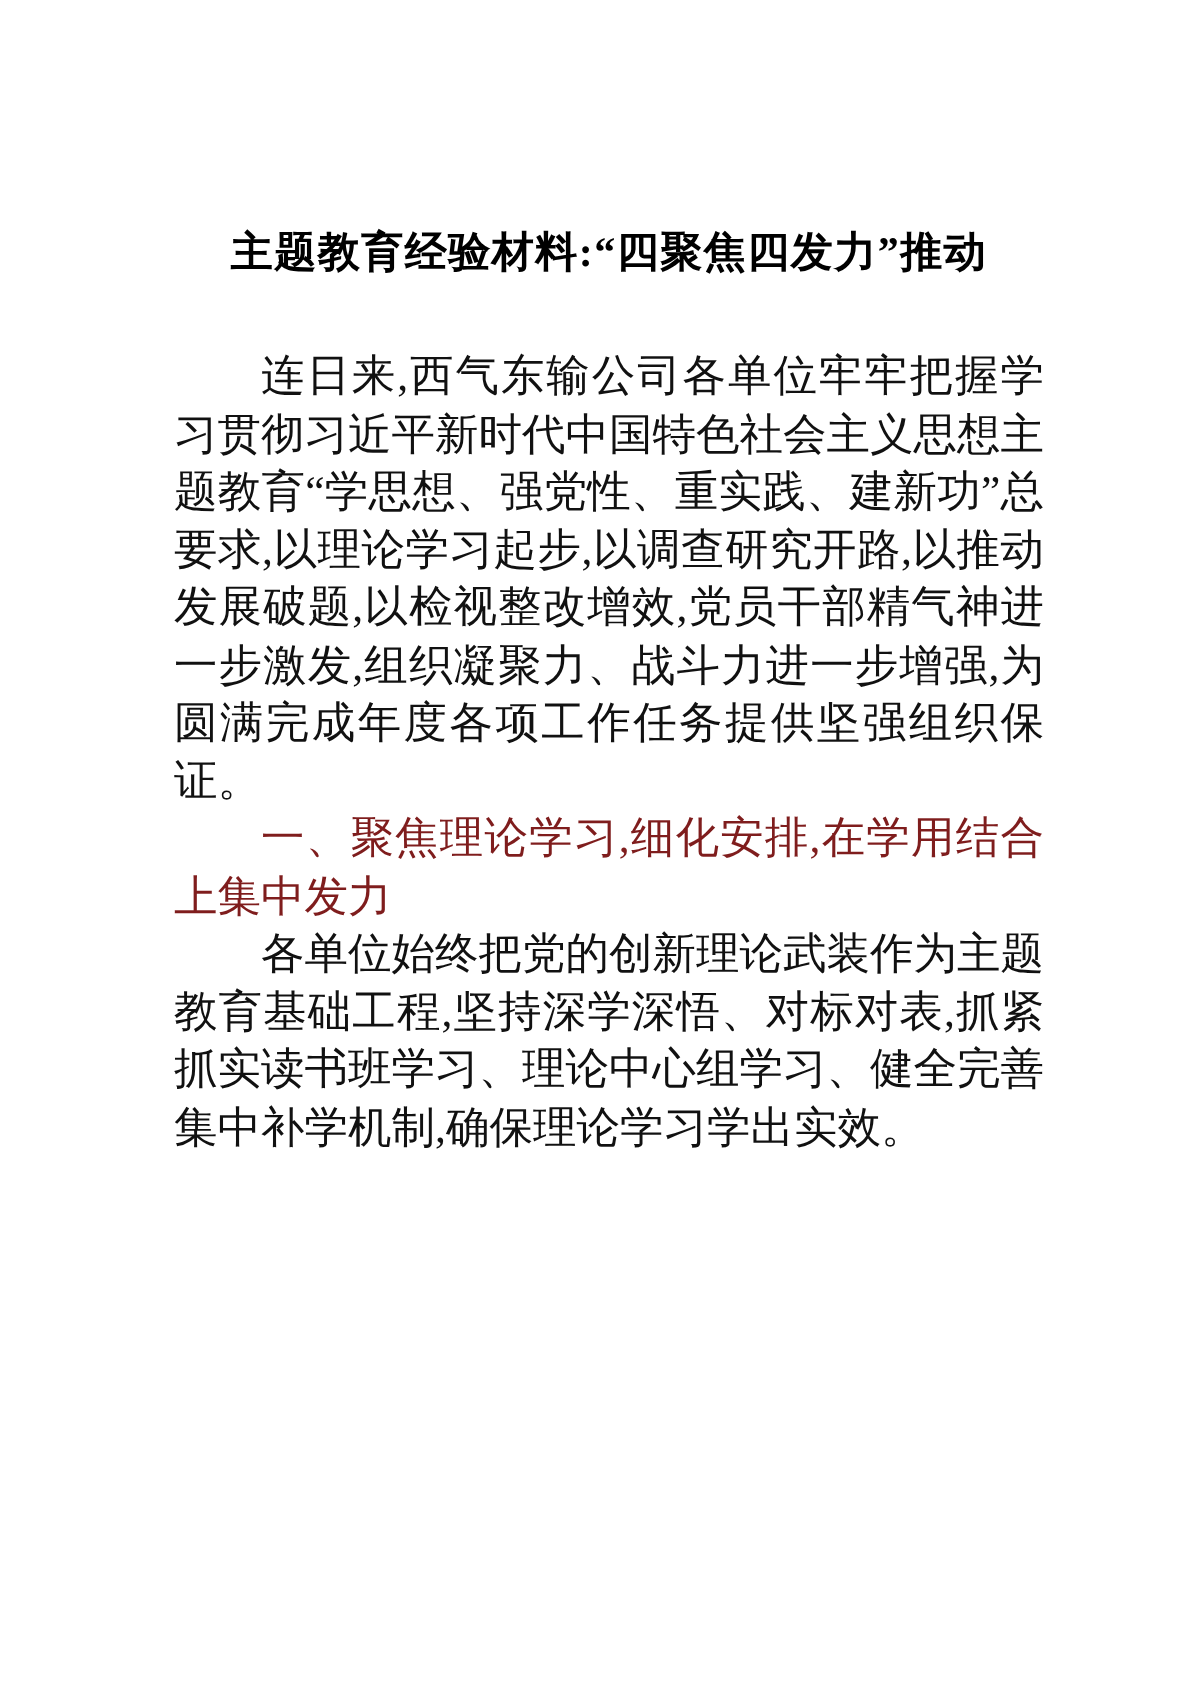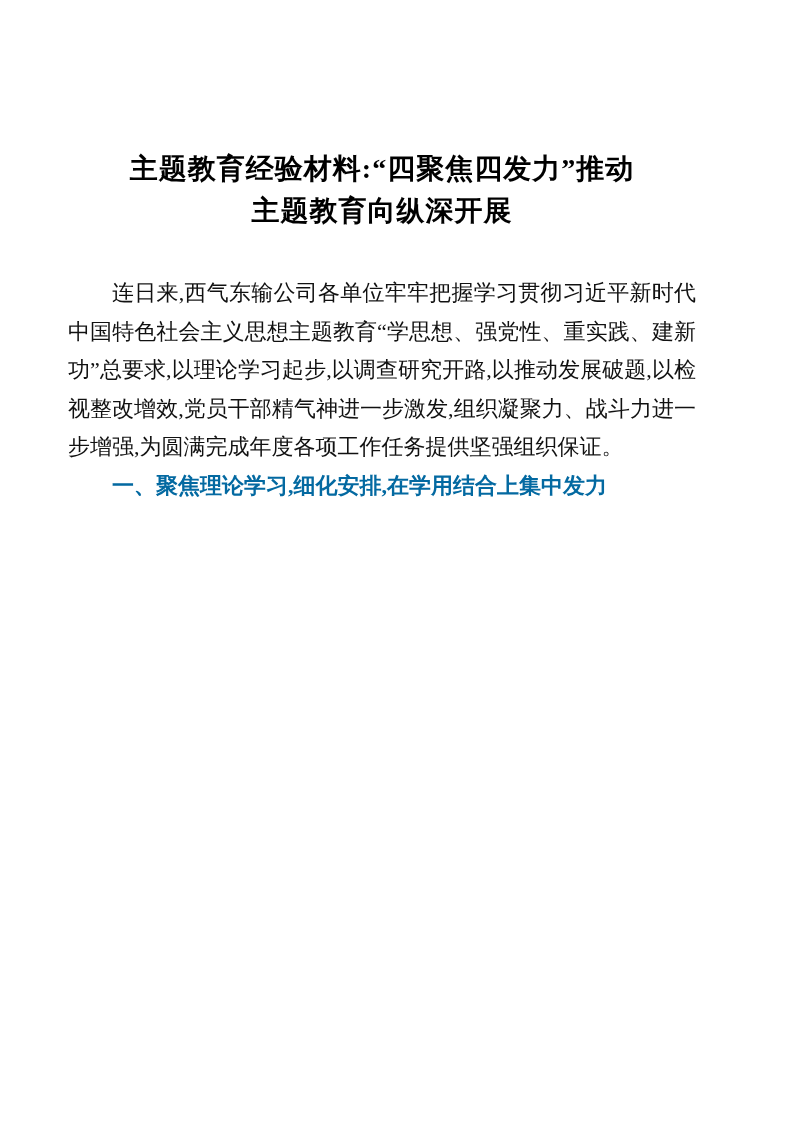--- a/index.html
+++ b/index.html
@@ -7,58 +7,58 @@
     padding: 0;
     background: #ffffff;
   }
   .page {
     position: relative;
     width: 793px;
     height: 1122px;
     margin: 0 auto;
     background: #ffffff;
     box-sizing: border-box;
-    padding: 148px 97px 0 68px;
+    padding: 148px 97px 0 116px;
     color: #000000;
     font-family: "Liberation Serif", "DejaVu Serif", serif;
     overflow: hidden;
   }
   .doc-title {
     margin: 0 0 42px 0;
     font-size: 28px;
     line-height: 42px;
     font-weight: 700;
     text-align: center;
     letter-spacing: 1px;
     color: #000000;
   }
   .doc-title .title-line {
     display: block;
   }
   .body-text p {
     margin: 0;
-    font-size: 22px;
+    font-size: 29px;
     line-height: 38.5px;
     text-align: justify;
     text-justify: inter-ideograph;
     text-indent: 2em;
     color: #111111;
     font-weight: 400;
   }
   .body-text p.section-heading {
-    font-weight: 700;
-    color: #0369a1;
+    font-weight: 400;
+    color: #7f1d1d;
   }
 </style>
 </head>
 <body>
 
 <div class="page">
   <h1 class="doc-title">
     <span class="title-line">主题教育经验材料:“四聚焦四发力”推动</span>
-    <span class="title-line">主题教育向纵深开展</span>
   </h1>
 
   <div class="body-text">
     <p class="body-paragraph">连日来,西气东输公司各单位牢牢把握学习贯彻习近平新时代中国特色社会主义思想主题教育“学思想、强党性、重实践、建新功”总要求,以理论学习起步,以调查研究开路,以推动发展破题,以检视整改增效,党员干部精气神进一步激发,组织凝聚力、战斗力进一步增强,为圆满完成年度各项工作任务提供坚强组织保证。</p>
     <p class="section-heading">一、聚焦理论学习,细化安排,在学用结合上集中发力</p>
+    <p class="body-paragraph">各单位始终把党的创新理论武装作为主题教育基础工程,坚持深学深悟、对标对表,抓紧抓实读书班学习、理论中心组学习、健全完善集中补学机制,确保理论学习学出实效。</p>
   </div>
 </div>
 
 </body></html>

